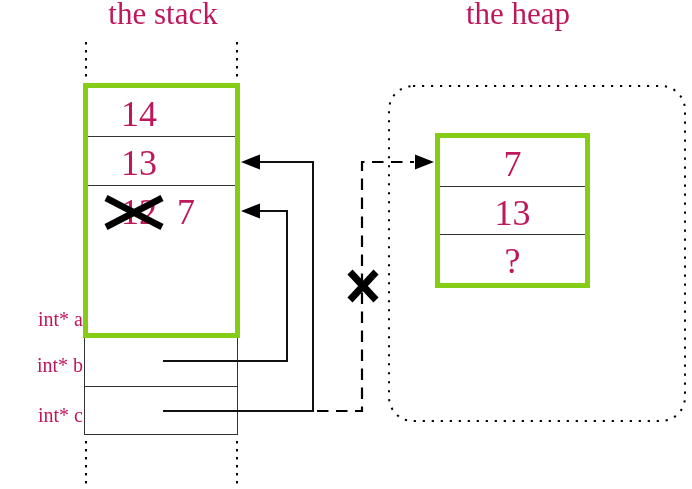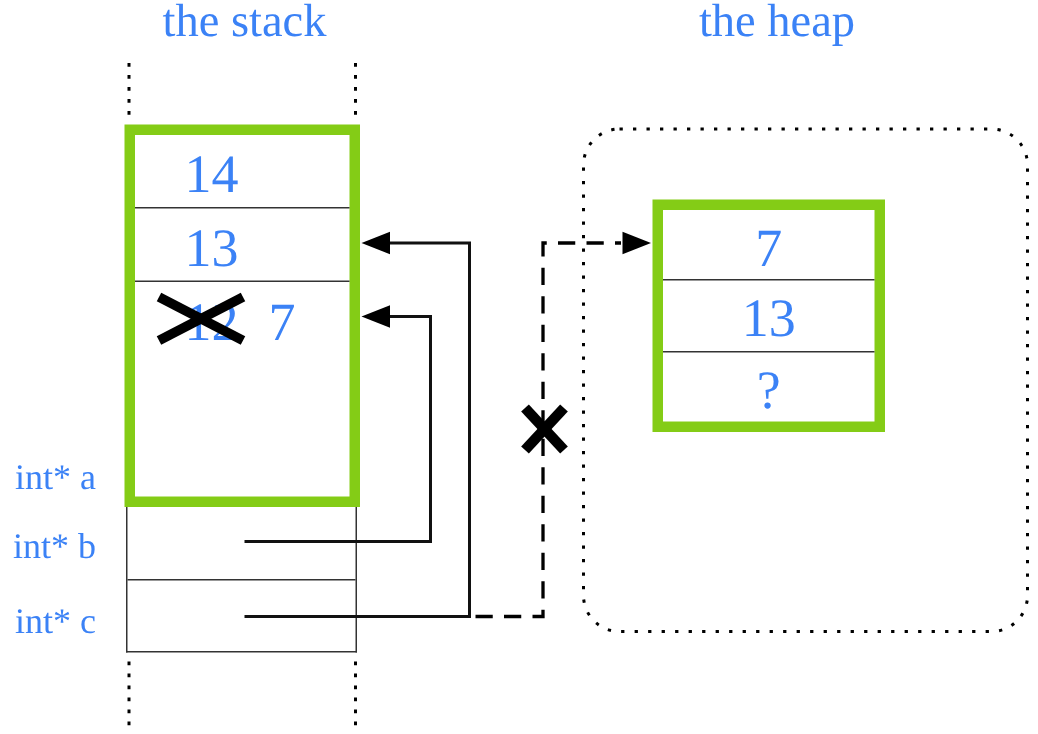--- a/index.html
+++ b/index.html
@@ -7,35 +7,35 @@
     padding: 0;
     background: #ffffff;
   }
   #canvas {
     position: relative;
     width: 692px;
     height: 489px;
     background: #ffffff;
     overflow: hidden;
     font-family: "Liberation Serif", "DejaVu Serif", serif;
-    color: #3b82f6;
+    color: #be185d;
   }
   .title {
     position: absolute;
     top: -3px;
     font-size: 31px;
     line-height: 34px;
     white-space: nowrap;
     transform: translateX(-50%);
   }
   
   .membox {
     position: absolute;
     box-sizing: border-box;
-    border: 7px solid #84cc16;
+    border: 5px solid #84cc16;
     background: #fff;
     display: flex;
     flex-direction: column;
   }
   #stack-box { left: 83px; top: 83px; width: 157px; height: 255px; }
   .srow {
     box-sizing: border-box;
     height: 49px;
     border-bottom: 1.6px solid #333;
     display: flex;
@@ -77,23 +77,24 @@
     flex-direction: column;
   }
   .subrow { flex: 1; box-sizing: border-box; }
   .subrow.first { border-bottom: 1.6px solid #333; }
   
   .ptr-label {
     position: absolute;
     left: 0;
     width: 64px;
     text-align: right;
-    font-size: 24px;
+    font-size: 20px;
     line-height: 28px;
     white-space: nowrap;
+    padding-left: 19px;
   }
   #label-a { top: 305px; }
   #label-b { top: 351px; }
   #label-c { top: 401px; }
   
   #heap-box { left: 435px; top: 133px; width: 155px; height: 155px; }
   .hrow {
     flex: 1;
     box-sizing: border-box;
     border-bottom: 1.6px solid #333;

